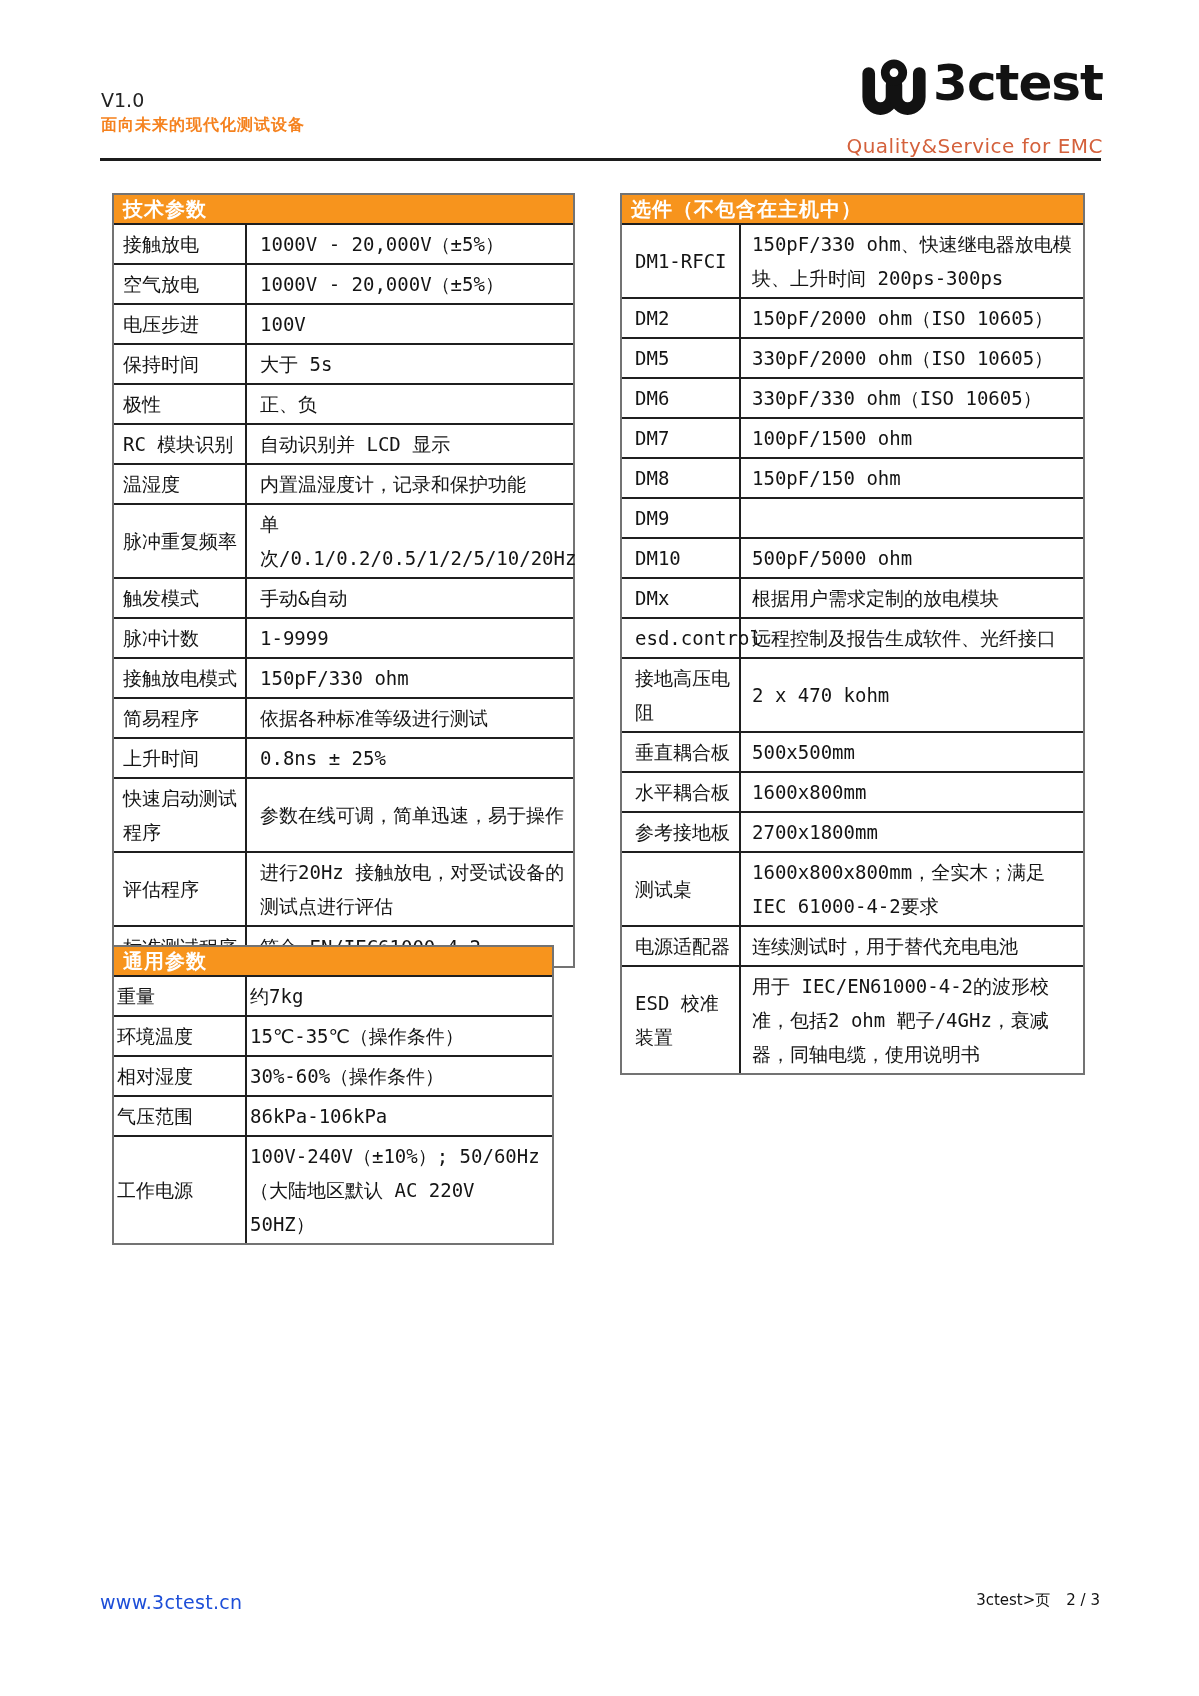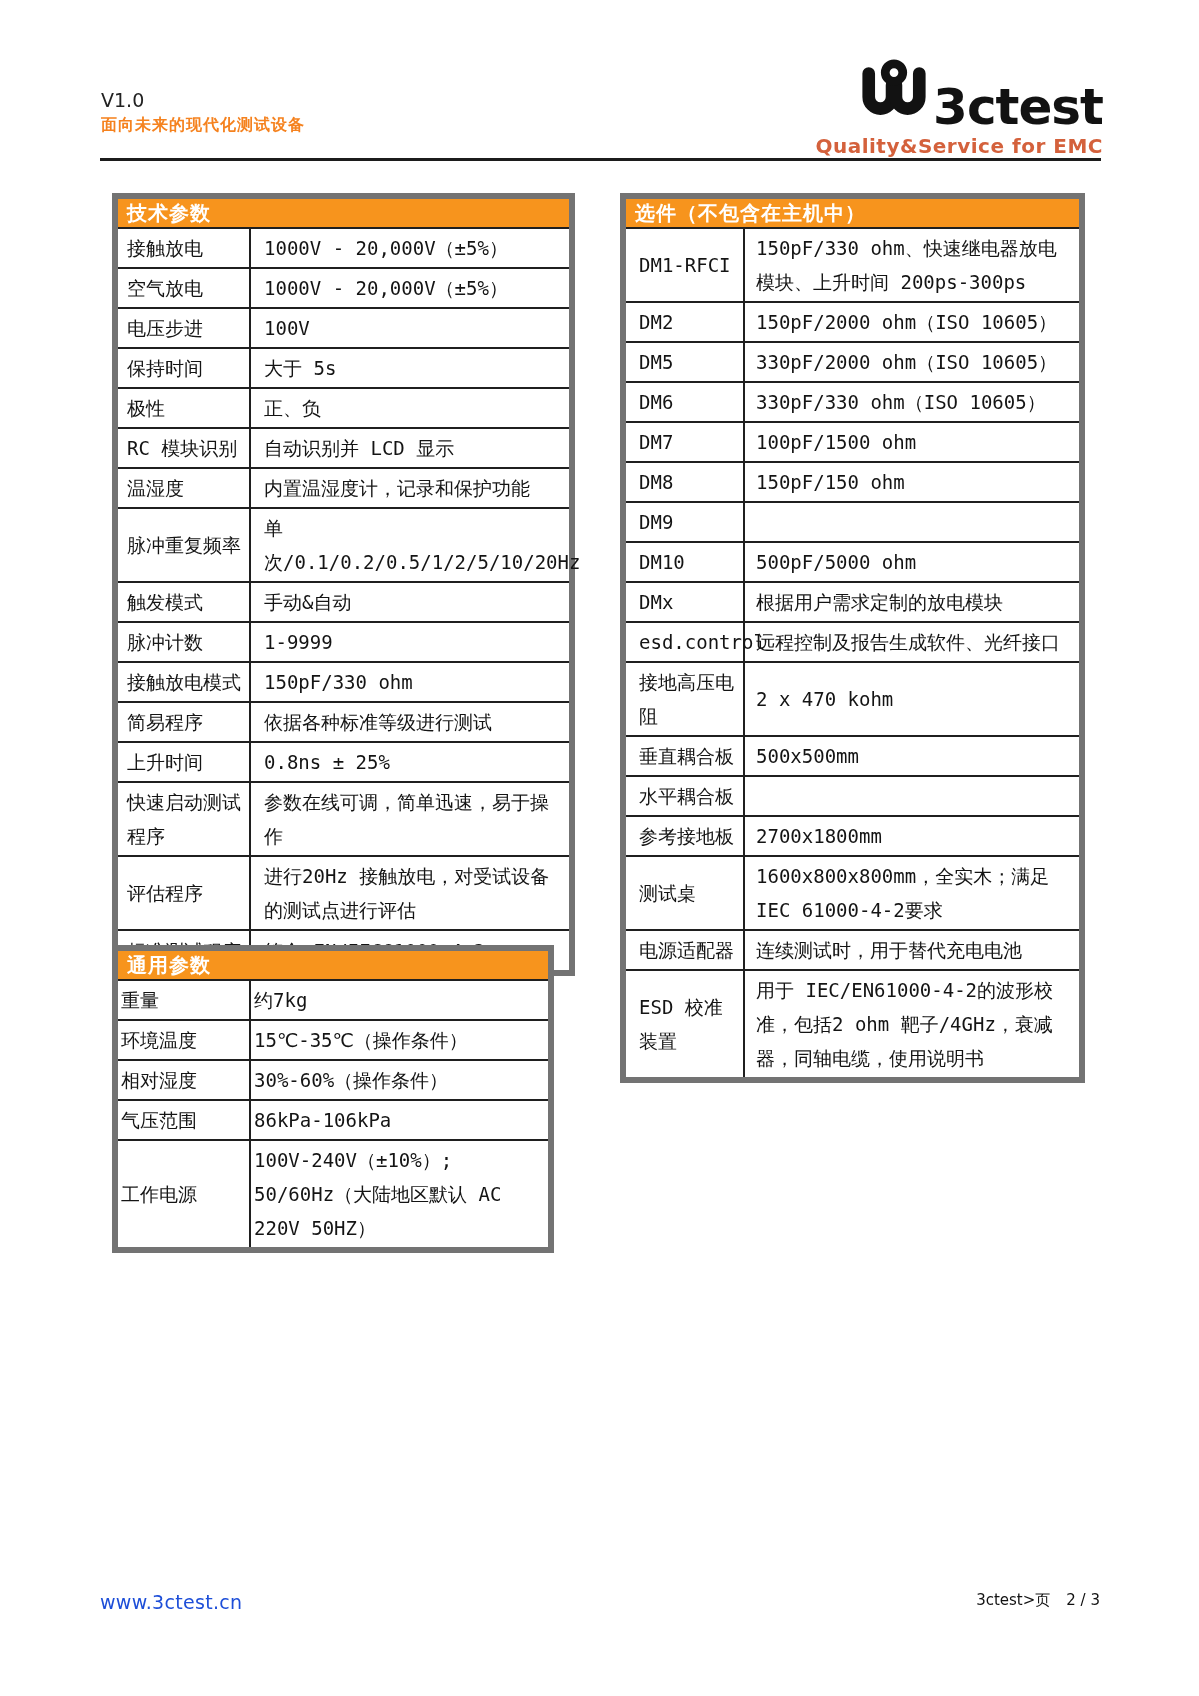--- a/index.html
+++ b/index.html
@@ -14,26 +14,26 @@
     overflow:hidden;
   }
   .abs { position:absolute; }
 
   
   .version { left:101px; top:89px; font-size:19px; color:#222; }
   .tagline { left:101px; top:115px; font-size:16px; font-weight:700; color:#F5821F; letter-spacing:1px; }
   .header-rule { left:100px; top:158px; width:1001px; height:3px; background:#1c1c1c; }
 
   .logo { right:96px; top:58px; display:flex; flex-direction:column; align-items:flex-end; }
-  .logo-row { display:flex; align-items:flex-end; gap:0; }
+  .logo-row { display:flex; align-items:flex-start; gap:0; }
   .logo-text { font-size:50px; font-weight:800; letter-spacing:-1px; color:#121212; line-height:1; }
-  .logo-sub { margin-top:2px; font-size:20px; color:#D4613C; letter-spacing:0.5px;font-weight:bold; }
+  .logo-sub { margin-top:2px; font-size:20px; color:#D4613C; letter-spacing:0.5px; }
 
   
-  .spec-table { position:absolute; background:#fff; border:6px solid #737373; }
+  .spec-table { position:absolute; background:#fff; border:2px solid #737373; }
   .tbl-header {
     height:30px; display:flex; align-items:center;
     padding:0 9px; background:#F7941D; color:#ffffff;
     font-weight:700; font-size:20px;
     border-bottom:2px solid #1f1f1f;
     letter-spacing:1px;
   }
   .trow { display:flex; align-items:stretch; border-bottom:2px solid #1f1f1f; }
   .trow:last-child { border-bottom:none; }
   .tcell {
@@ -233,20 +233,21 @@
         <div class="trow">
           <div class="tcell tlabel">接地高压电阻</div>
           <div class="tcell tvalue">2 x 470 kohm</div>
         </div>
         <div class="trow">
           <div class="tcell tlabel">垂直耦合板</div>
           <div class="tcell tvalue">500x500mm</div>
         </div>
         <div class="trow">
           <div class="tcell tlabel">水平耦合板</div>
+          <div class="tcell tvalue">1600x800mm</div>
         </div>
         <div class="trow">
           <div class="tcell tlabel">参考接地板</div>
           <div class="tcell tvalue">2700x1800mm</div>
         </div>
         <div class="trow">
           <div class="tcell tlabel">测试桌</div>
           <div class="tcell tvalue">1600x800x800mm，全实木；满足 IEC 61000-4-2要求</div>
         </div>
         <div class="trow">

